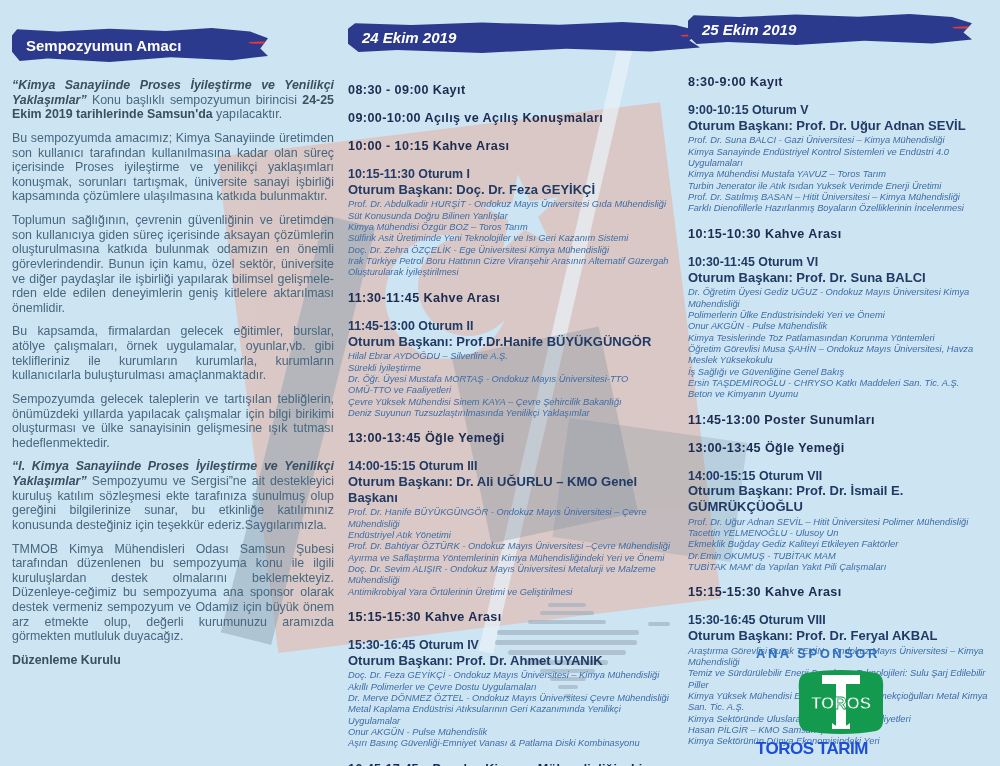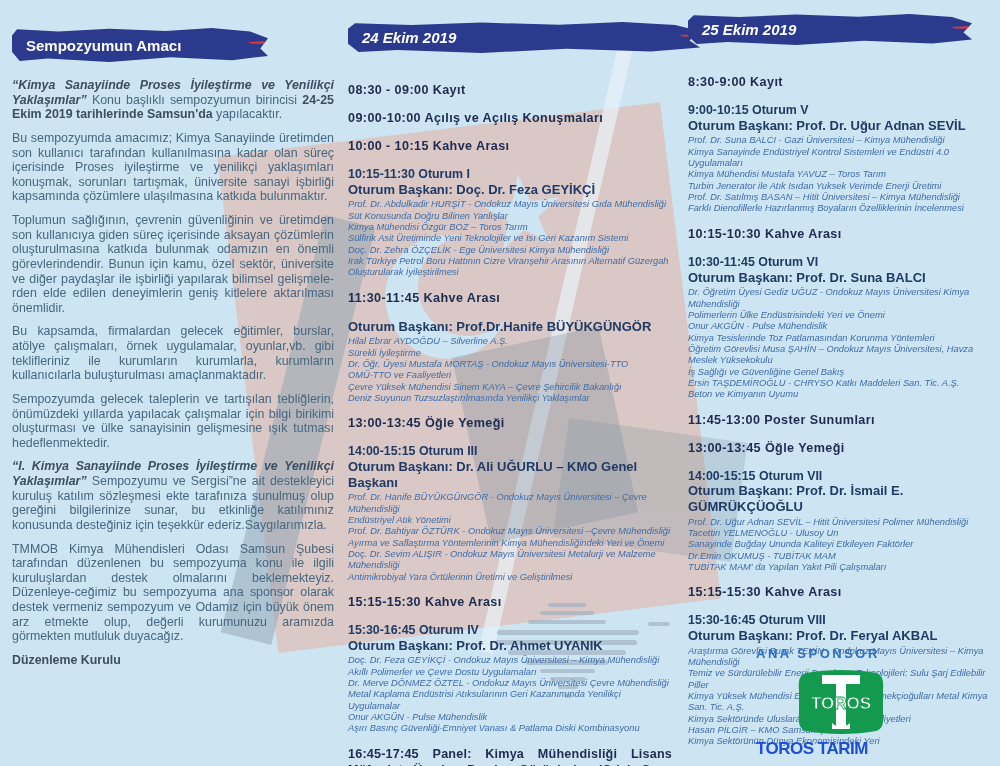--- a/index.html
+++ b/index.html
@@ -126,20 +126,21 @@
           <div class="session-chair">Oturum Başkanı: Doç. Dr. Feza GEYİKÇİ</div>
           <div class="talk-speaker">Prof. Dr. Abdulkadir HURŞİT - Ondokuz Mayıs Üniversitesi Gıda Mühendisliği</div>
           <div class="talk-title">Süt Konusunda Doğru Bilinen Yanlışlar</div>
           <div class="talk-speaker">Kimya Mühendisi Özgür BOZ – Toros Tarım</div>
           <div class="talk-title">Sülfirik Asit Üretiminde Yeni Teknolojiler ve Isı Geri Kazanım Sistemi</div>
           <div class="talk-speaker">Doç. Dr. Zehra ÖZÇELİK - Ege Üniversitesi Kimya Mühendisliği</div>
           <div class="talk-title">Irak Türkiye Petrol Boru Hattının Cizre Viranşehir Arasının Alternatif Güzergah Oluşturularak İyileştirilmesi</div>
         </div>
         <div class="break-line">11:30-11:45 Kahve Arası</div>
         <div class="session">
+          <div class="session-time">11:45-13:00 Oturum II</div>
           <div class="session-chair">Oturum Başkanı: Prof.Dr.Hanife BÜYÜKGÜNGÖR</div>
           <div class="talk-speaker">Hilal Ebrar AYDOĞDU – Silverline A.Ş.</div>
           <div class="talk-title">Sürekli İyileştirme</div>
           <div class="talk-speaker">Dr. Öğr. Üyesi Mustafa MORTAŞ - Ondokuz Mayıs Üniversitesi-TTO</div>
           <div class="talk-title">OMÜ-TTO ve Faaliyetleri</div>
           <div class="talk-speaker">Çevre Yüksek Mühendisi Sinem KAYA – Çevre Şehircilik Bakanlığı</div>
           <div class="talk-title">Deniz Suyunun Tuzsuzlaştırılmasında Yenilikçi Yaklaşımlar</div>
         </div>
         <div class="break-line">13:00-13:45 Öğle Yemeği</div>
         <div class="session">
@@ -199,21 +200,21 @@
           <div class="talk-speaker">Ersin TAŞDEMİROĞLU - CHRYSO Katkı Maddeleri San. Tic. A.Ş.</div>
           <div class="talk-title">Beton ve Kimyanın Uyumu</div>
         </div>
         <div class="break-line">11:45-13:00 Poster Sunumları</div>
         <div class="break-line">13:00-13:45 Öğle Yemeği</div>
         <div class="session">
           <div class="session-time">14:00-15:15 Oturum VII</div>
           <div class="session-chair">Oturum Başkanı: Prof. Dr. İsmail E. GÜMRÜKÇÜOĞLU</div>
           <div class="talk-speaker">Prof. Dr. Uğur Adnan SEVİL – Hitit Üniversitesi Polimer Mühendisliği</div>
           <div class="talk-speaker">Tacettin YELMENOĞLU - Ulusoy Un</div>
-          <div class="talk-title">Sanayinde Buğday Ununda Kaliteyi Etkileyen Faktörler</div>
+          <div class="talk-title">Ekmeklik Buğday Gediz Kaliteyi Etkileyen Faktörler</div>
           <div class="talk-speaker">Dr.Emin OKUMUŞ - TUBİTAK MAM</div>
           <div class="talk-title">TUBİTAK MAM' da Yapılan Yakıt Pili Çalışmaları</div>
         </div>
         <div class="break-line">15:15-15:30 Kahve Arası</div>
         <div class="session">
           <div class="session-time">15:30-16:45 Oturum VIII</div>
           <div class="session-chair">Oturum Başkanı: Prof. Dr. Feryal AKBAL</div>
           <div class="talk-speaker">Araştırma Görevlisi Burak TEKİN - Ondokuz Mayıs Üniversitesi – Kimya Mühendisliği</div>
           <div class="talk-title">Temiz ve Sürdürülebilir Enerji Depolama Teknolojileri: Sulu Şarj Edilebilir Piller</div>
           <div class="talk-speaker">Kimya Yüksek Mühendisi Emel ÇOŞKUN – Ekmekçioğulları Metal Kimya San. Tic. A.Ş.</div>

